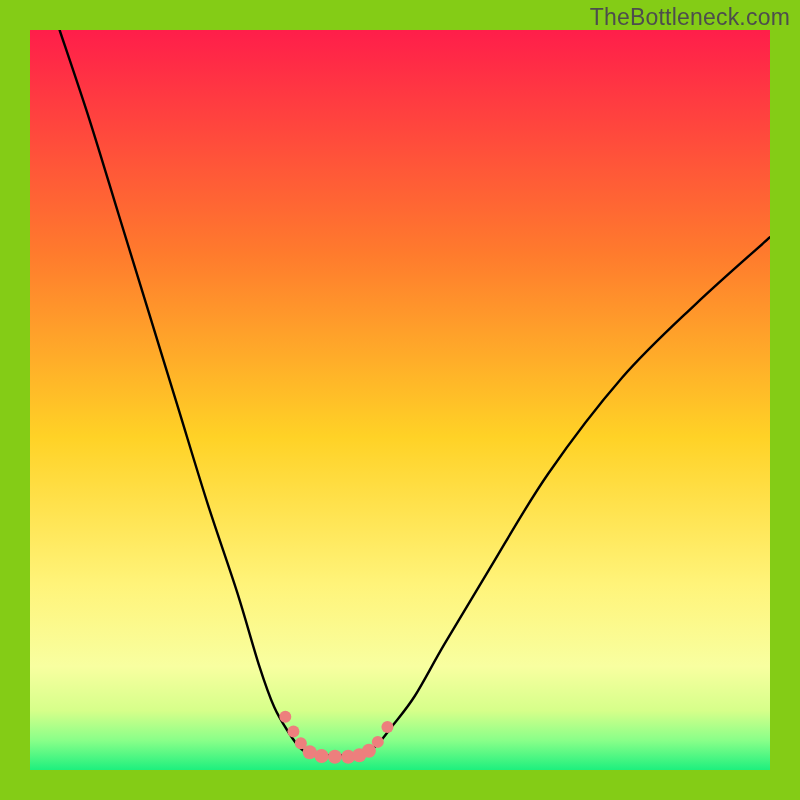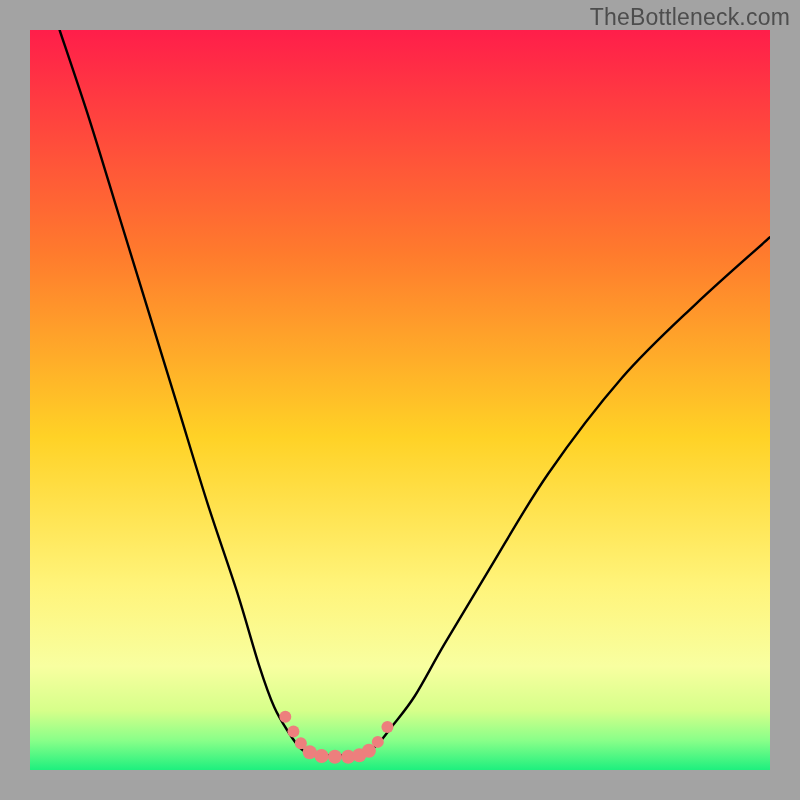--- a/index.html
+++ b/index.html
@@ -10,21 +10,21 @@
     overflow: hidden;
     background: #000;
     font-family: Arial, Helvetica, sans-serif;
   }
   .frame {
     position: absolute;
     left: 0;
     top: 0;
     width: 800px;
     height: 800px;
-    background: #a3a3a3;
+    background: #84cc16;
   }
   .plot {
     position: absolute;
     left: 30px;
     top: 30px;
     width: 740px;
     height: 740px;
     overflow: hidden;
   }
   .watermark {

